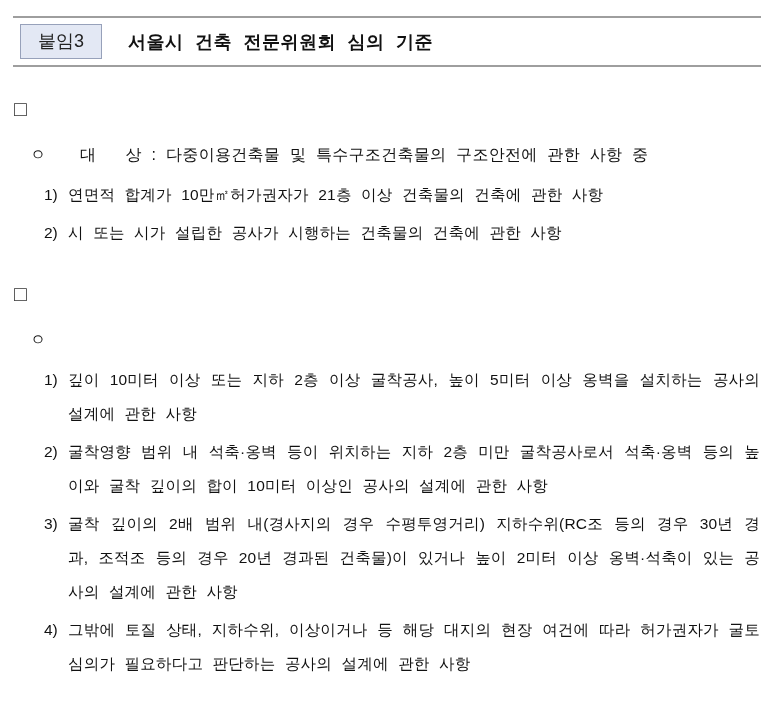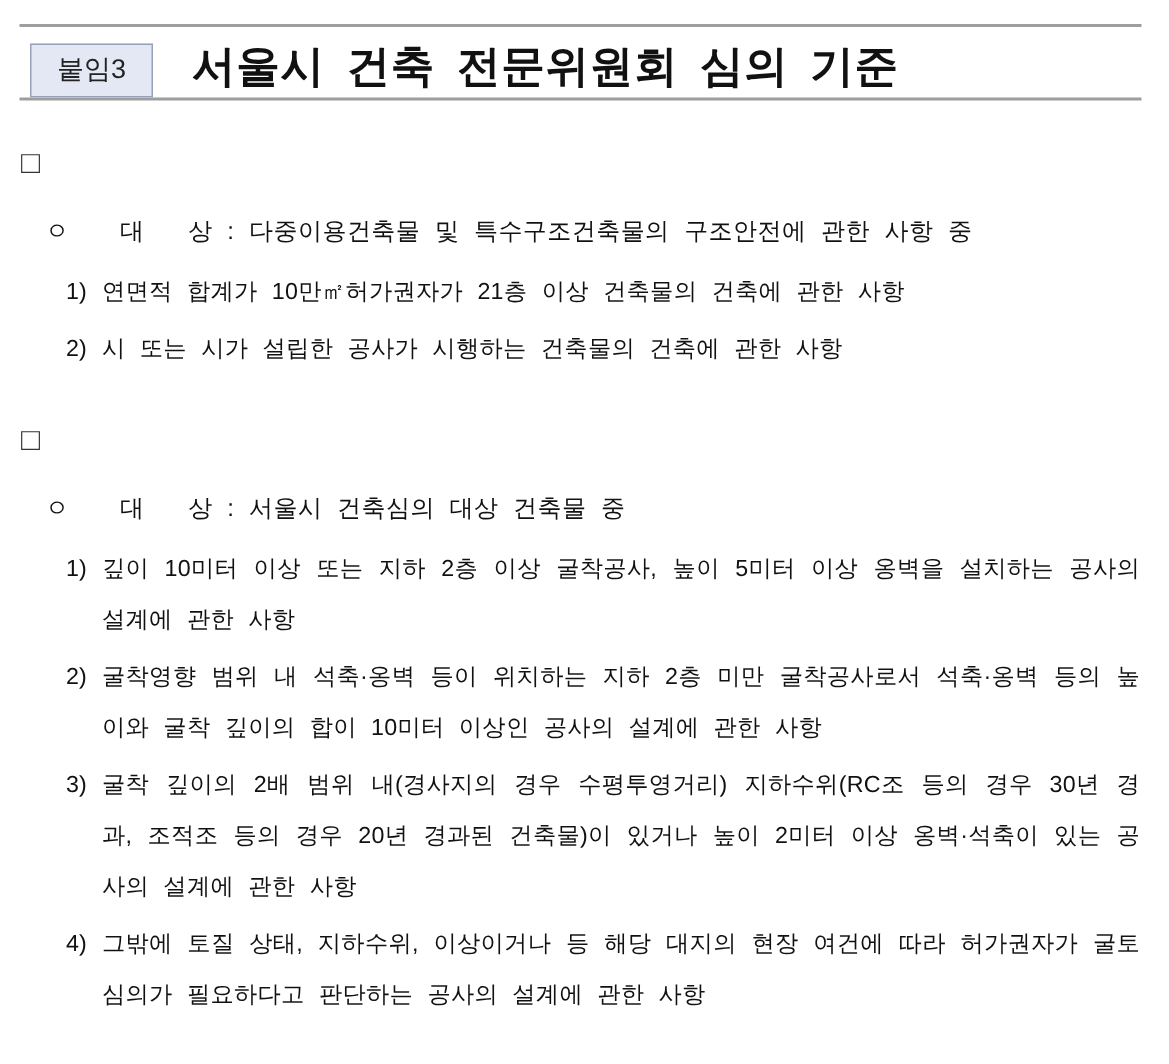--- a/index.html
+++ b/index.html
@@ -11,41 +11,41 @@
   }
   .page {
     box-sizing:border-box;
     width:779px; height:709px;
     padding:16px 18px 0 6px;
     overflow:hidden;
   }
 
   
   .doc-header {
-    display:flex; align-items:flex-end;
+    display:flex; align-items:center;
     border-top:2px solid #9e9e9e;
     border-bottom:2px solid #9e9e9e;
     margin-left:7px;
     height:47px;
   }
   .attach-cell { display:flex; align-items:center; padding:0 9px 0 7px; }
   .attach-badge {
     background:#e3e8f4;
     border:1px solid #97a1ba;
     padding:6px 17px;
     font-size:18px;
     color:#222222;
     line-height:1.2;
     white-space:nowrap;
   }
   .v-sep { width:2px; background:#6f7680; }
   .doc-title {
     display:flex; align-items:center;
     padding-left:15px;
-    font-size:29px; font-weight:bold;
+    font-size:18px; font-weight:bold;
     letter-spacing:0.5px; word-spacing:6px;
     white-space:nowrap;
   }
 
   
   .section { margin-left:8px; }
   .section-heading {
     display:flex; align-items:center; gap:15px;
     font-size:21px; font-weight:bold;
     letter-spacing:0.5px; word-spacing:5px;
@@ -112,21 +112,20 @@
       </div>
     </div>
   </div>
 
   <div class="section">
     <div class="section-heading second">
       <span class="square-marker">□</span>
     </div>
     <div class="target-line">
       <span class="target-marker">ㅇ</span>
-      <span class="target-text">대   상 : 서울시 건축심의 대상 건축물 중</span>
     </div>
     <div class="items">
       <div class="item">
         <span class="item-num">1)</span>
         <span class="item-text">깊이 10미터 이상 또는 지하 2층 이상 굴착공사, 높이 5미터 이상 옹벽을 설치하는 공사의 설계에 관한 사항</span>
       </div>
       <div class="item">
         <span class="item-num">2)</span>
         <span class="item-text">굴착영향 범위 내 석축·옹벽 등이 위치하는 지하 2층 미만 굴착공사로서 석축·옹벽 등의 높이와 굴착 깊이의 합이 10미터 이상인 공사의 설계에 관한 사항</span>
       </div>

